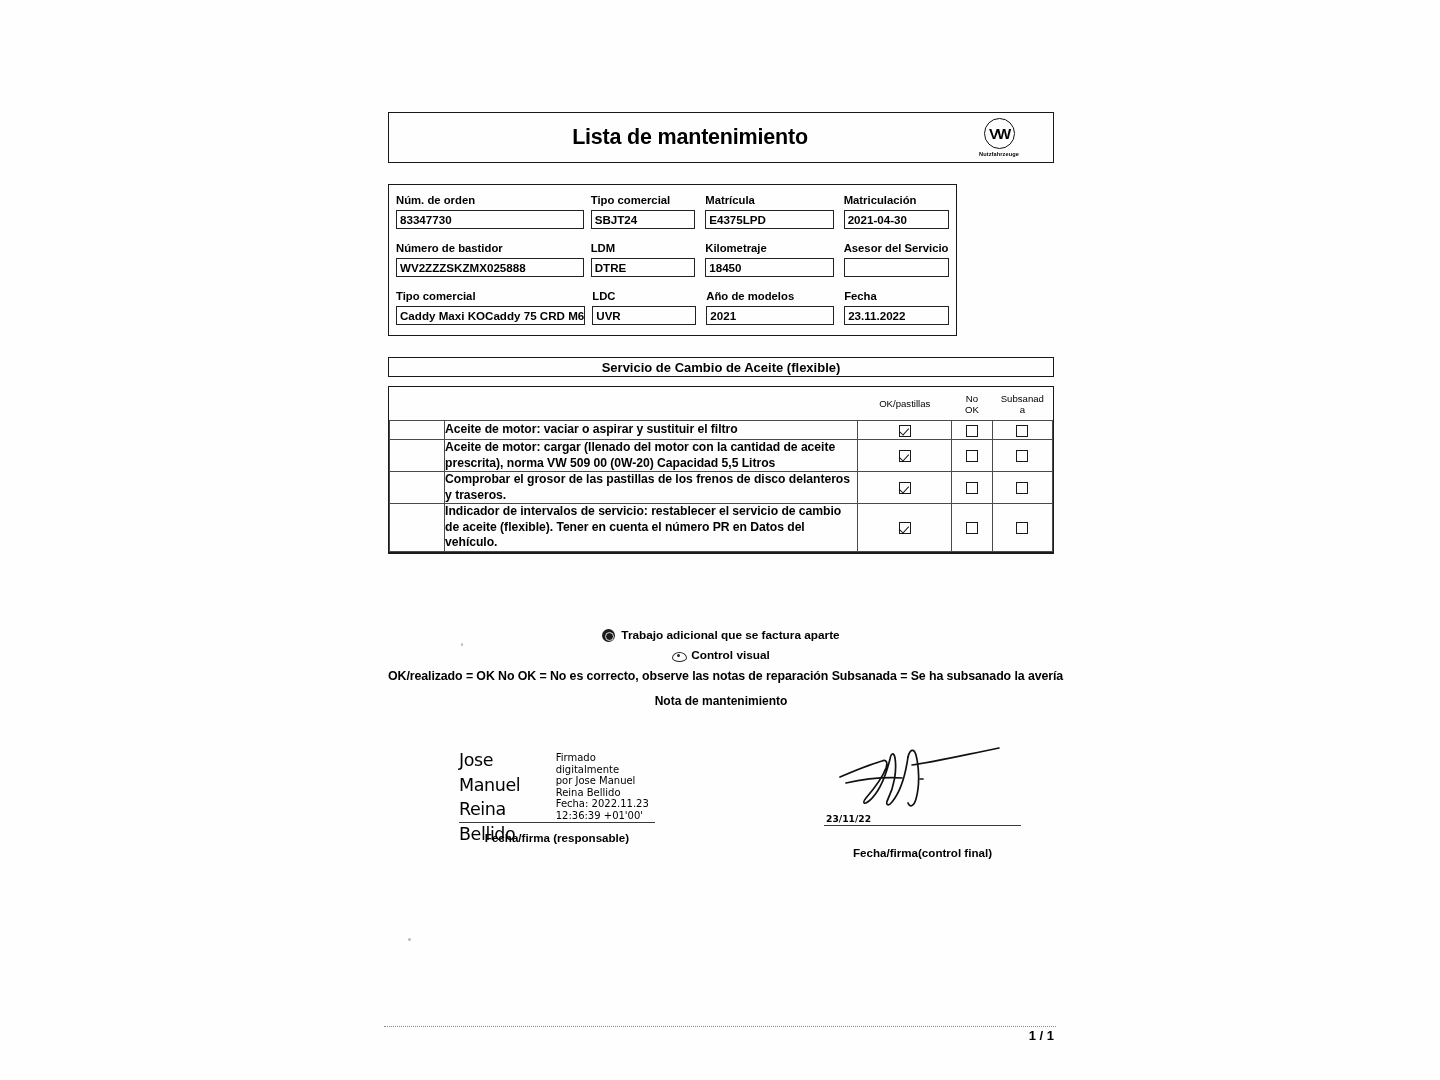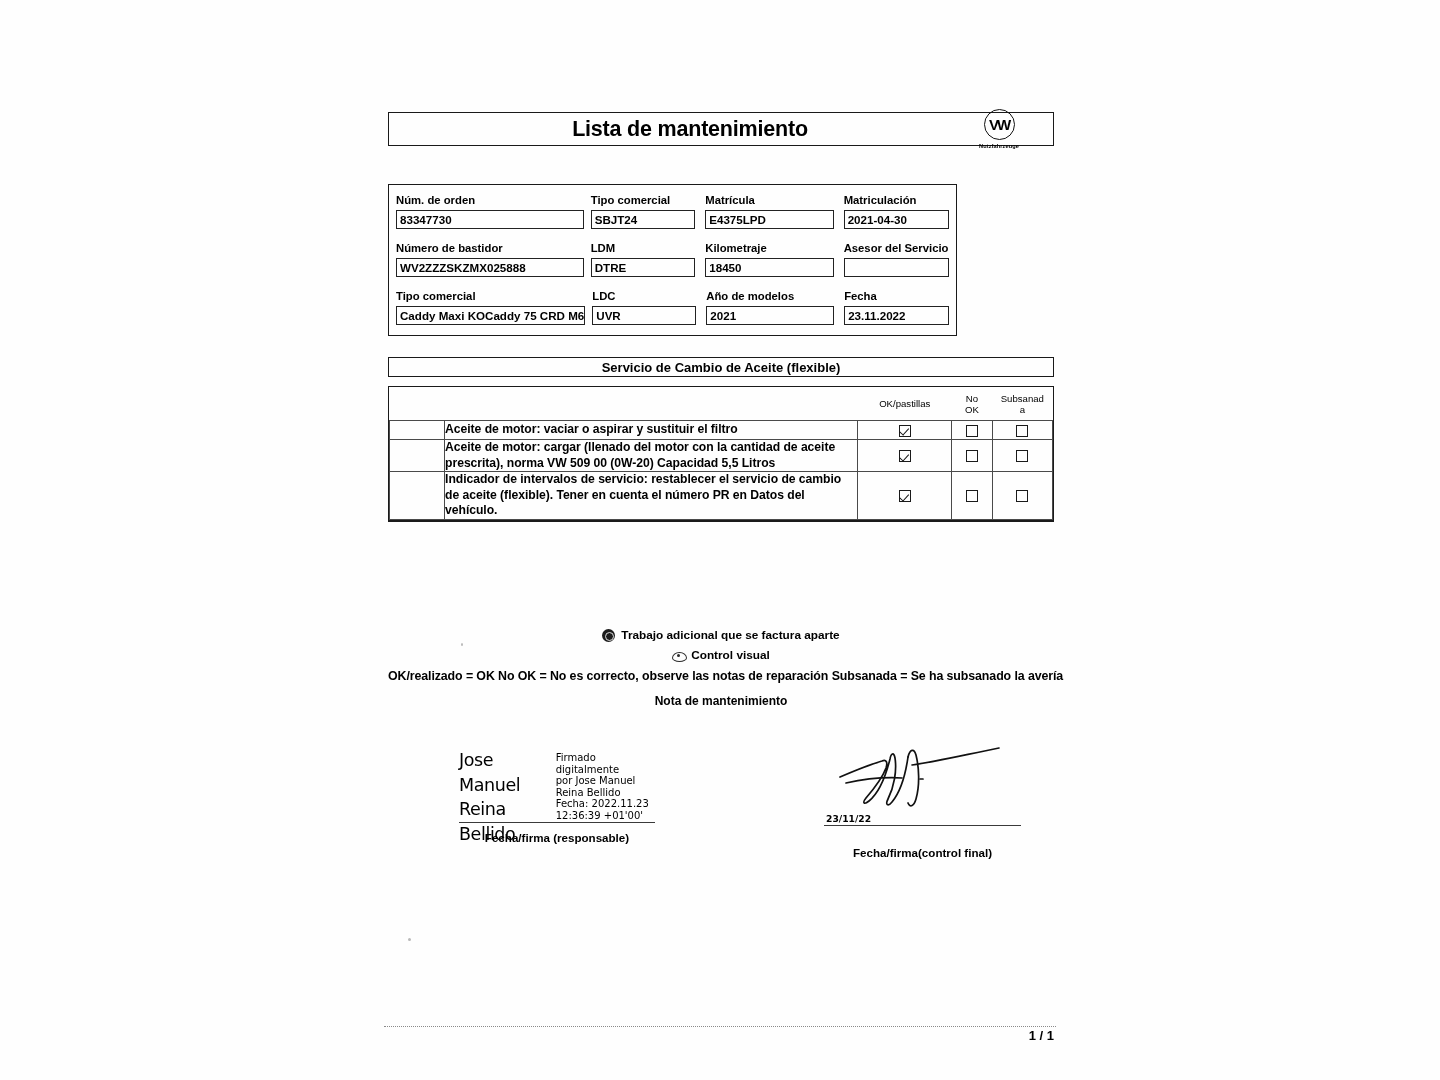--- a/index.html
+++ b/index.html
@@ -24,21 +24,21 @@
     height: 1080px;
     background: #fefefe;
   }
 
   
   #title-bar {
     position: absolute;
     left: 388px;
     top: 112px;
     width: 666px;
-    height: 34px;
+    height: 51px;
     border: 1.5px solid #1a1a1a;
     box-sizing: border-box;
     display: flex;
     align-items: center;
   }
   #doc-title {
     flex: 1;
     text-align: center;
     font-size: 21.5px;
     font-weight: bold;
@@ -486,20 +486,27 @@
         </tr>
         <tr>
           <td class="cell-narrow"></td>
           <td class="cell-task">Aceite de motor: cargar (llenado del motor con la cantidad de aceite prescrita), norma VW 509 00 (0W-20) Capacidad 5,5 Litros</td>
           <td class="cell-check"><span class="cbox checked"></span></td>
           <td class="cell-check"><span class="cbox"></span></td>
           <td class="cell-check cell-last"><span class="cbox"></span></td>
         </tr>
         <tr>
           <td class="cell-narrow"></td>
+          <td class="cell-task">Comprobar el grosor de las pastillas de los frenos de disco delanteros y traseros.</td>
+          <td class="cell-check"><span class="cbox checked"></span></td>
+          <td class="cell-check"><span class="cbox"></span></td>
+          <td class="cell-check cell-last"><span class="cbox"></span></td>
+        </tr>
+        <tr>
+          <td class="cell-narrow"></td>
           <td class="cell-task">Indicador de intervalos de servicio: restablecer el servicio de cambio de aceite (flexible). Tener en cuenta el número PR en Datos del vehículo.</td>
           <td class="cell-check"><span class="cbox checked"></span></td>
           <td class="cell-check"><span class="cbox"></span></td>
           <td class="cell-check cell-last"><span class="cbox"></span></td>
         </tr>
       </tbody>
     </table>
   </div>
 
   <div id="legend">

